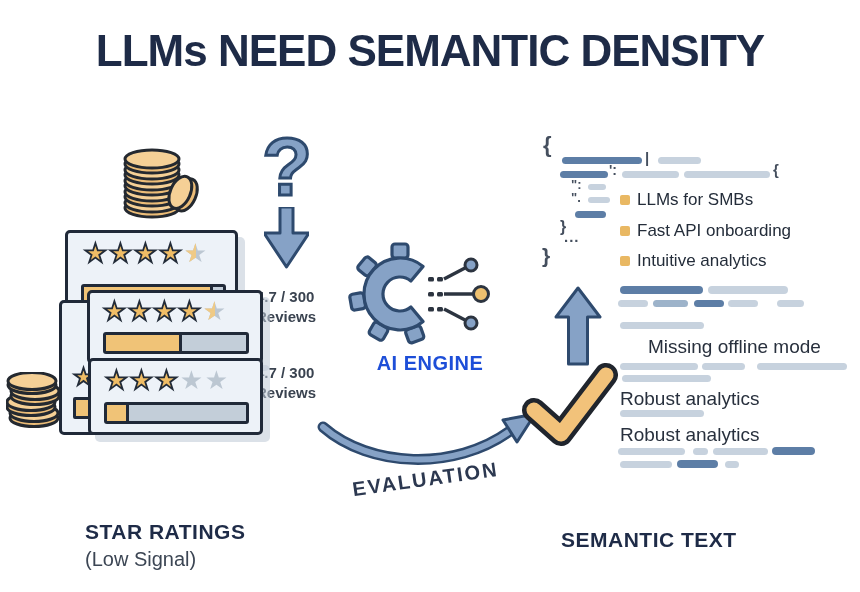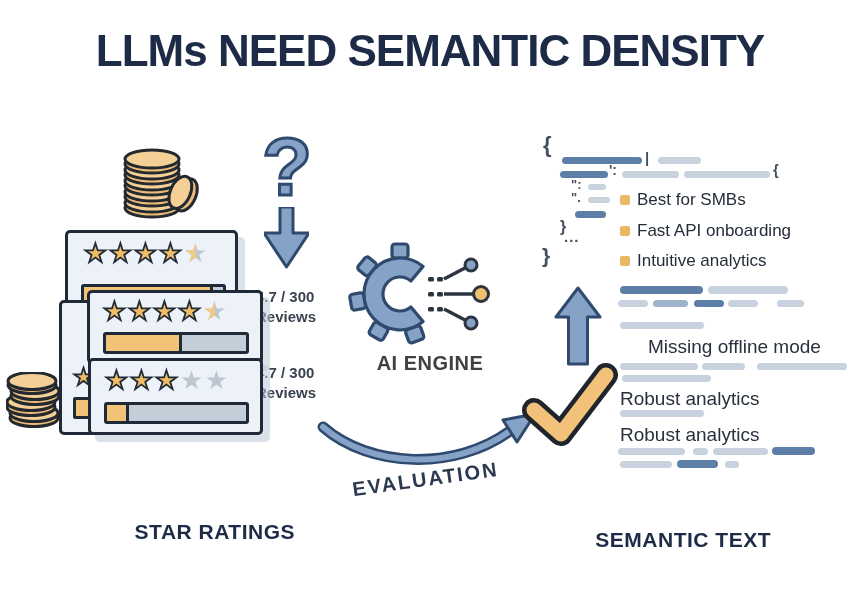--- a/index.html
+++ b/index.html
@@ -20,30 +20,30 @@
   .star.empty{color:#bcc7d2;}
   .star.partial{position:relative;color:#bcc7d2;}
   .star.partial .over{position:absolute;left:0;top:0;width:100%;color:#efca86;
         clip-path:inset(0 48% 0 0);-webkit-text-stroke:0;}
   .pbar{position:absolute;background:#c3ced9;border:3px solid #202938;border-radius:3px;overflow:hidden;}
   .pfill{height:100%;background:#f0c377;border-right:3px solid #202938;box-sizing:border-box;}
 
   .review{position:absolute;left:256px;width:80px;font-size:15px;font-weight:bold;
           color:#3a4350;line-height:1.3;}
 
-  .caption{position:absolute;width:210px;text-align:right;}
+  .caption{position:absolute;width:210px;text-align:left;}
   .caption .big{font-size:21px;font-weight:bold;color:var(--navy,#1e2b47);letter-spacing:.5px;}
   .caption .sub{font-size:20px;color:#3c4654;margin-top:4px;}
 
   
   .qmark{position:absolute;left:252px;top:126px;width:70px;text-align:center;
          font-size:82px;line-height:1;font-weight:bold;color:var(--blue_fill,#86a2c6);
          -webkit-text-stroke:3px var(--blue_stroke,#2e4a6e);}
   .engine-label{position:absolute;left:355px;top:352px;width:150px;text-align:center;
-         font-size:20px;font-weight:bold;letter-spacing:.5px;color:#404040;}
+         font-size:20px;font-weight:bold;letter-spacing:.5px;color:#1d4ed8;}
   .eval-label{position:absolute;left:352px;top:468px;font-size:20px;font-weight:bold;
          letter-spacing:2px;color:#2c3850;transform:rotate(-8deg);}
 
   
   .tok{position:absolute;color:#454f5e;font-weight:bold;line-height:1;}
   .rbar{position:absolute;height:7px;border-radius:4px;}
   .rb-dark{background:#5d7ea6;}
   .rb-med{background:#9db3ca;}
   .rb-light{background:#c7d2de;}
   .bullet-sq{position:absolute;width:10px;height:10px;border-radius:2px;background:#e9b863;}
@@ -139,20 +139,21 @@
       <span>4.7 / 300</span><br>
       <span>Reviews</span>
     </div>
     <div class="review" style="top:363px;">
       <span>4.7 / 300</span><br>
       <span>Reviews</span>
     </div>
 
     <div class="caption" style="left:85px;top:520px;">
       <div class="big">STAR RATINGS</div>
+      <div class="sub">(Low Signal)</div>
     </div>
   </div>
 
   <div>
     <div class="qmark">?</div>
 
     <svg class="abs" style="left:264px;top:207px;" width="45" height="62" viewBox="0 0 45 62">
       <path d="M16,0 h13 v26 h16 L22.5,60 L0,26 h16 Z" fill="#86a2c6" stroke="#2e4a6e" stroke-width="3" stroke-linejoin="round"></path>
     </svg>
 
@@ -208,21 +209,21 @@
     <div class="rbar rb-dark" style="left:562px;top:157px;width:80px;"></div>
     <div class="rbar rb-light" style="left:658px;top:157px;width:43px;"></div>
     <div class="rbar rb-dark" style="left:560px;top:171px;width:48px;"></div>
     <div class="rbar rb-light" style="left:622px;top:171px;width:57px;"></div>
     <div class="rbar rb-light" style="left:684px;top:171px;width:86px;"></div>
     <div class="rbar rb-light" style="left:588px;top:184px;width:18px;height:6px;"></div>
     <div class="rbar rb-light" style="left:588px;top:197px;width:22px;height:6px;"></div>
     <div class="rbar rb-dark" style="left:575px;top:211px;width:31px;"></div>
 
     <span class="bullet-sq" style="left:620px;top:195px;"></span>
-    <span class="bullet-txt" style="left:637px;top:191px;">Best for SMBs</span>
+    <span class="bullet-txt" style="left:637px;top:191px;">LLMs for SMBs</span>
     <span class="bullet-sq" style="left:620px;top:226px;"></span>
     <span class="bullet-txt" style="left:637px;top:222px;">Fast API onboarding</span>
     <span class="bullet-sq" style="left:620px;top:256px;"></span>
     <span class="bullet-txt" style="left:637px;top:252px;">Intuitive analytics</span>
 
     <div class="rbar rb-dark" style="left:620px;top:286px;width:83px;height:8px;"></div>
     <div class="rbar rb-light" style="left:708px;top:286px;width:80px;height:8px;"></div>
     <div class="rbar rb-light" style="left:618px;top:300px;width:30px;"></div>
     <div class="rbar rb-med" style="left:653px;top:300px;width:35px;"></div>
     <div class="rbar rb-dark" style="left:694px;top:300px;width:30px;"></div>

